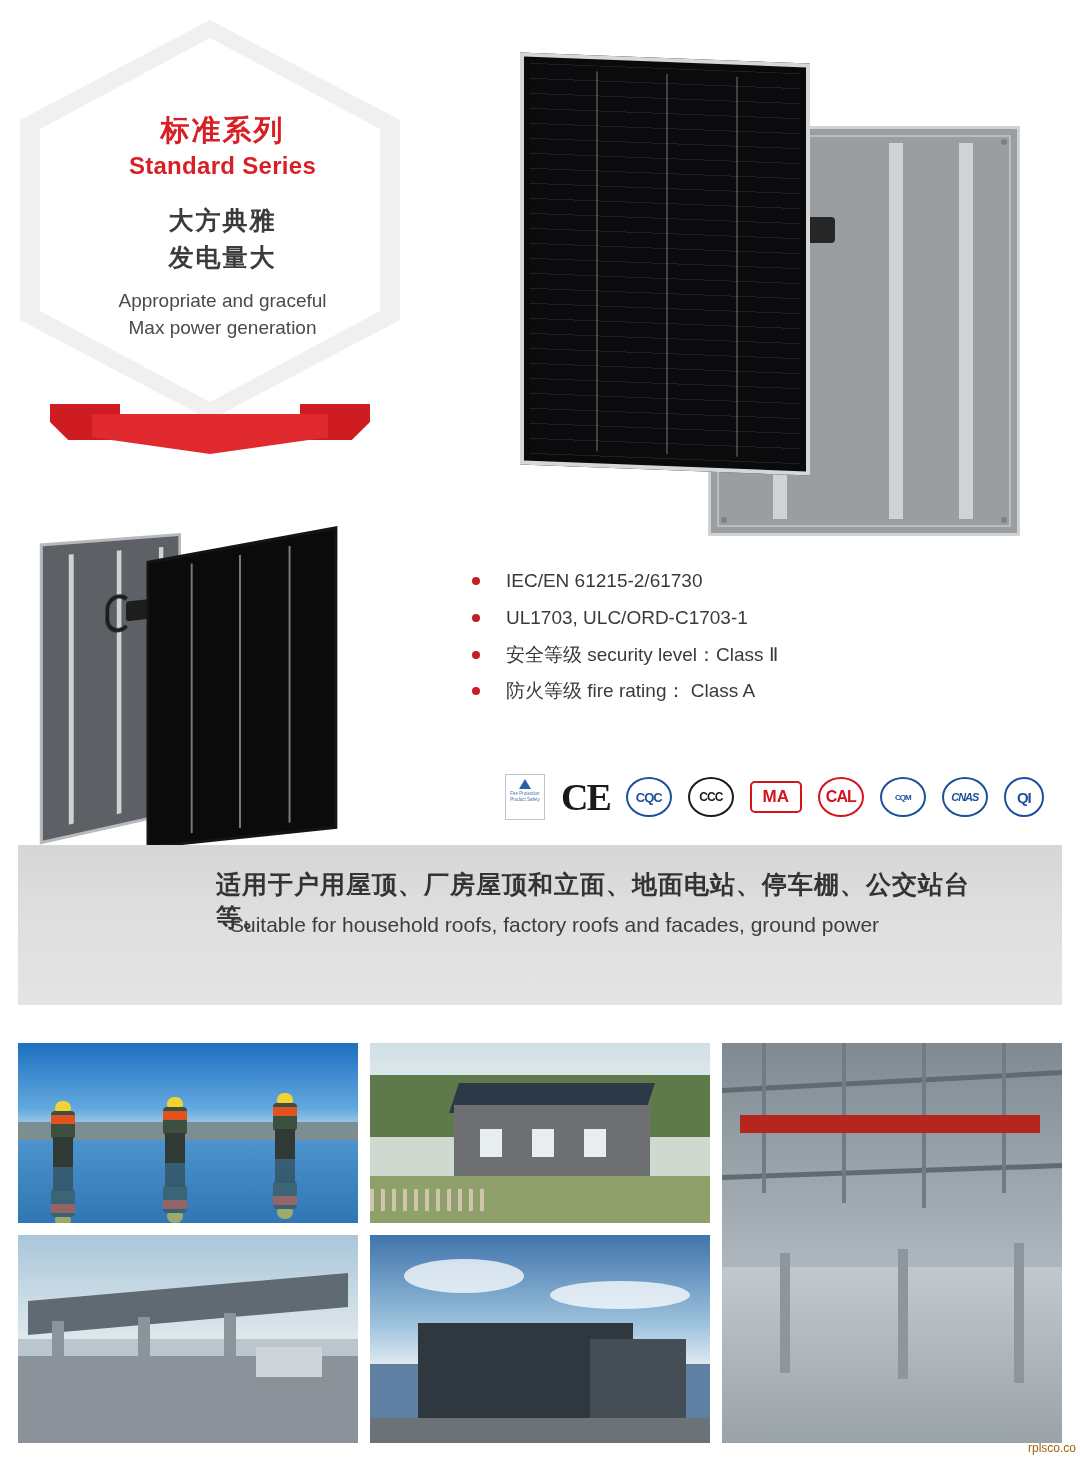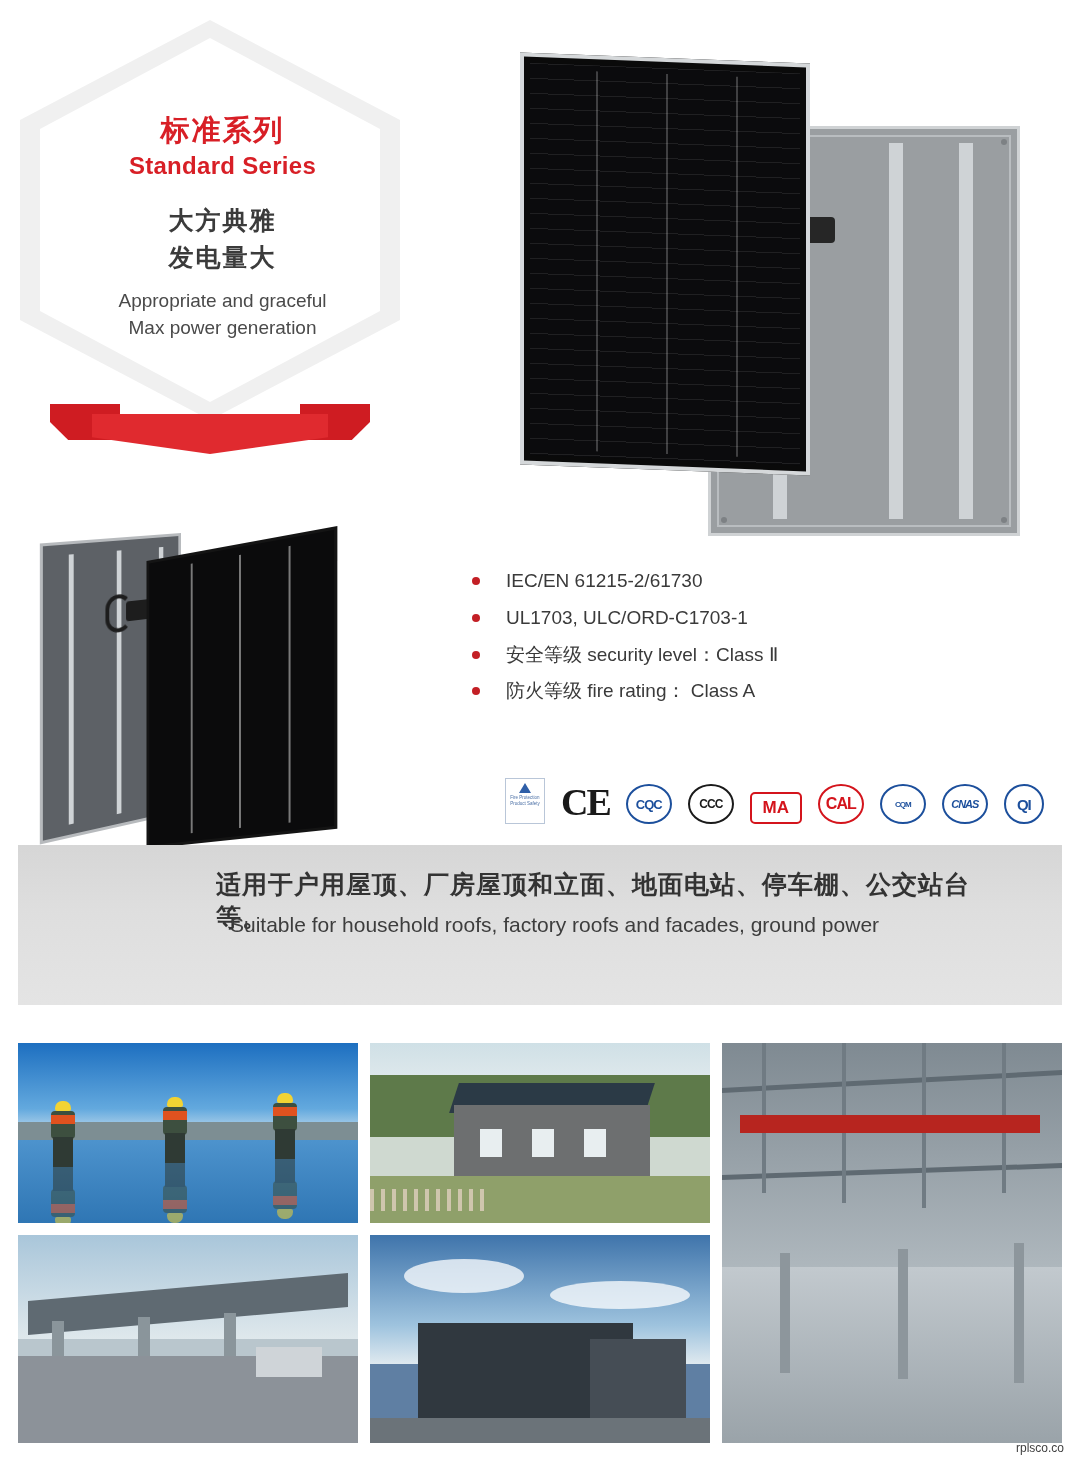--- a/index.html
+++ b/index.html
@@ -123,21 +123,21 @@
   .cert-item {
     display:flex; align-items:flex-start; margin-bottom:14px;
     font-size:19px; color:#3a3a3a; line-height:1.2;
   }
   .cert-dot {
     width:8px; height:8px; background:#c31f25; border-radius:50%;
     margin:7px 26px 0 0; flex:0 0 auto;
   }
 
   
-  .logos { position:absolute; left:505px; top:770px; width:545px; height:54px; display:flex; align-items:flex-end; gap:16px;}
+  .logos { position:absolute; left:505px; top:770px; width:545px; height:54px; display:flex; align-items:center; gap:16px;}
   .logo { display:flex; align-items:center; justify-content:center; }
   .lg-fire { width:40px; height:46px; border:1px solid #b9c6d8; background:#fff; font-size:4.5px; color:#4a6fa5; text-align:center; padding-top:4px; line-height:1.25;}
   .lg-fire .tri { width:0;height:0;border-left:6px solid transparent;border-right:6px solid transparent;border-bottom:10px solid #2f5fa8; margin:0 auto 2px;}
   .lg-ce { font-size:38px; font-weight:bold; color:#1a1a1a; letter-spacing:-2px; font-family:"Liberation Serif", serif;}
   .lg-circle {
     width:46px; height:40px; border:2px solid #1c4f9c; border-radius:50%;
     color:#1c4f9c; font-size:13px; font-weight:bold; letter-spacing:-1px;
     display:flex;align-items:center;justify-content:center;
   }
   .lg-circle.ccc { border-color:#1a1a1a; color:#1a1a1a; font-size:12px;}
@@ -213,21 +213,21 @@
 
   
   .p5 { left:352px; top:192px; width:340px; height:208px; background:#5f7fa3; }
   .p5 .sky { height:62%; background:linear-gradient(to bottom,#3f74ab,#9ec3de 70%,#dfe9ef); }
   .p5 .cloud { position:absolute; background:rgba(255,255,255,.75); border-radius:50%; }
   .p5 .bld { position:absolute; left:48px; top:88px; width:215px; height:104px; background:#30383f; }
   .p5 .bld2 { position:absolute; left:220px; top:104px; width:96px; height:88px; background:#454d55; }
   .p5 .ground { height:12%; background:#6b7379; }
 
   .watermark {
-    position:absolute; right:16px; bottom:4px; font-size:12px; color:#404040;
+    position:absolute; right:4px; bottom:4px; font-size:12px; color:#a16207;
   }
 </style>
 </head>
 <body>
 
 <div class="badge-wrap">
   <div class="hex"></div>
   <div class="hex-inner"></div>
   <div class="badge-text">
     <div class="badge-cn-title">标准系列</div>

